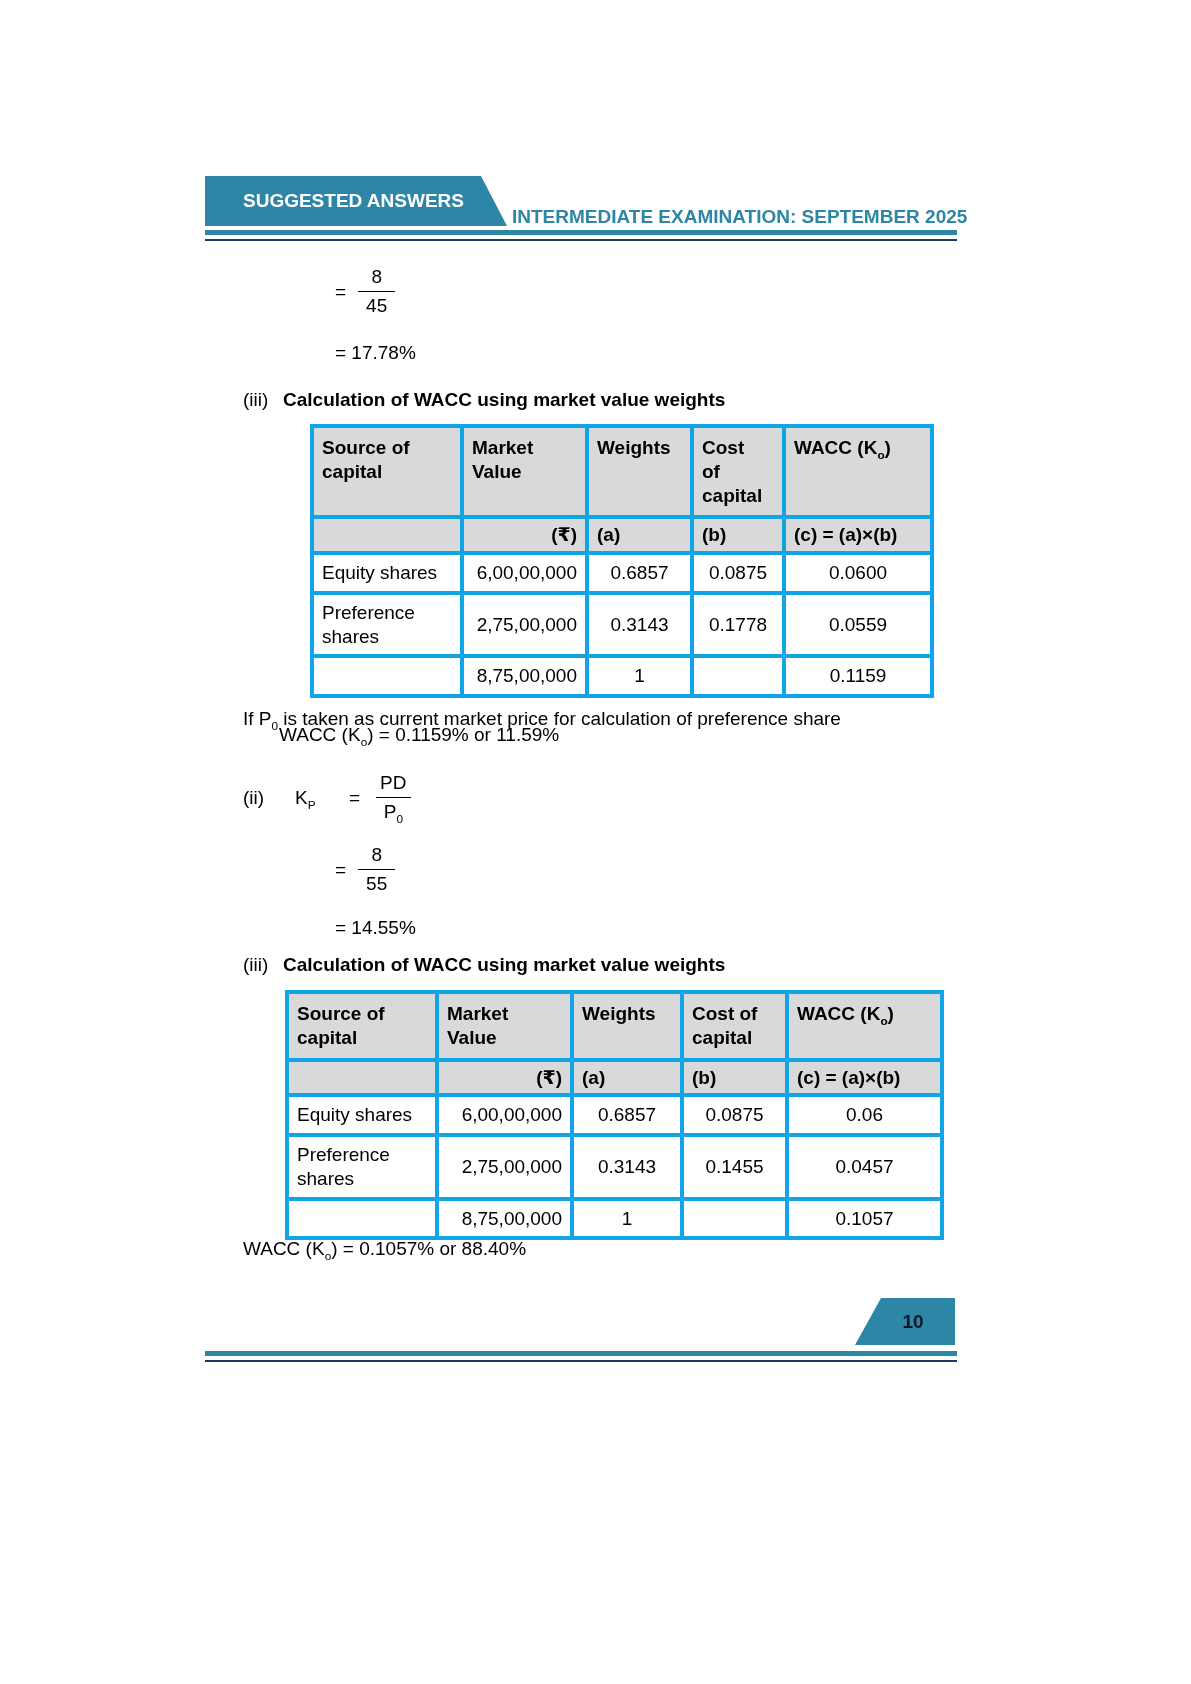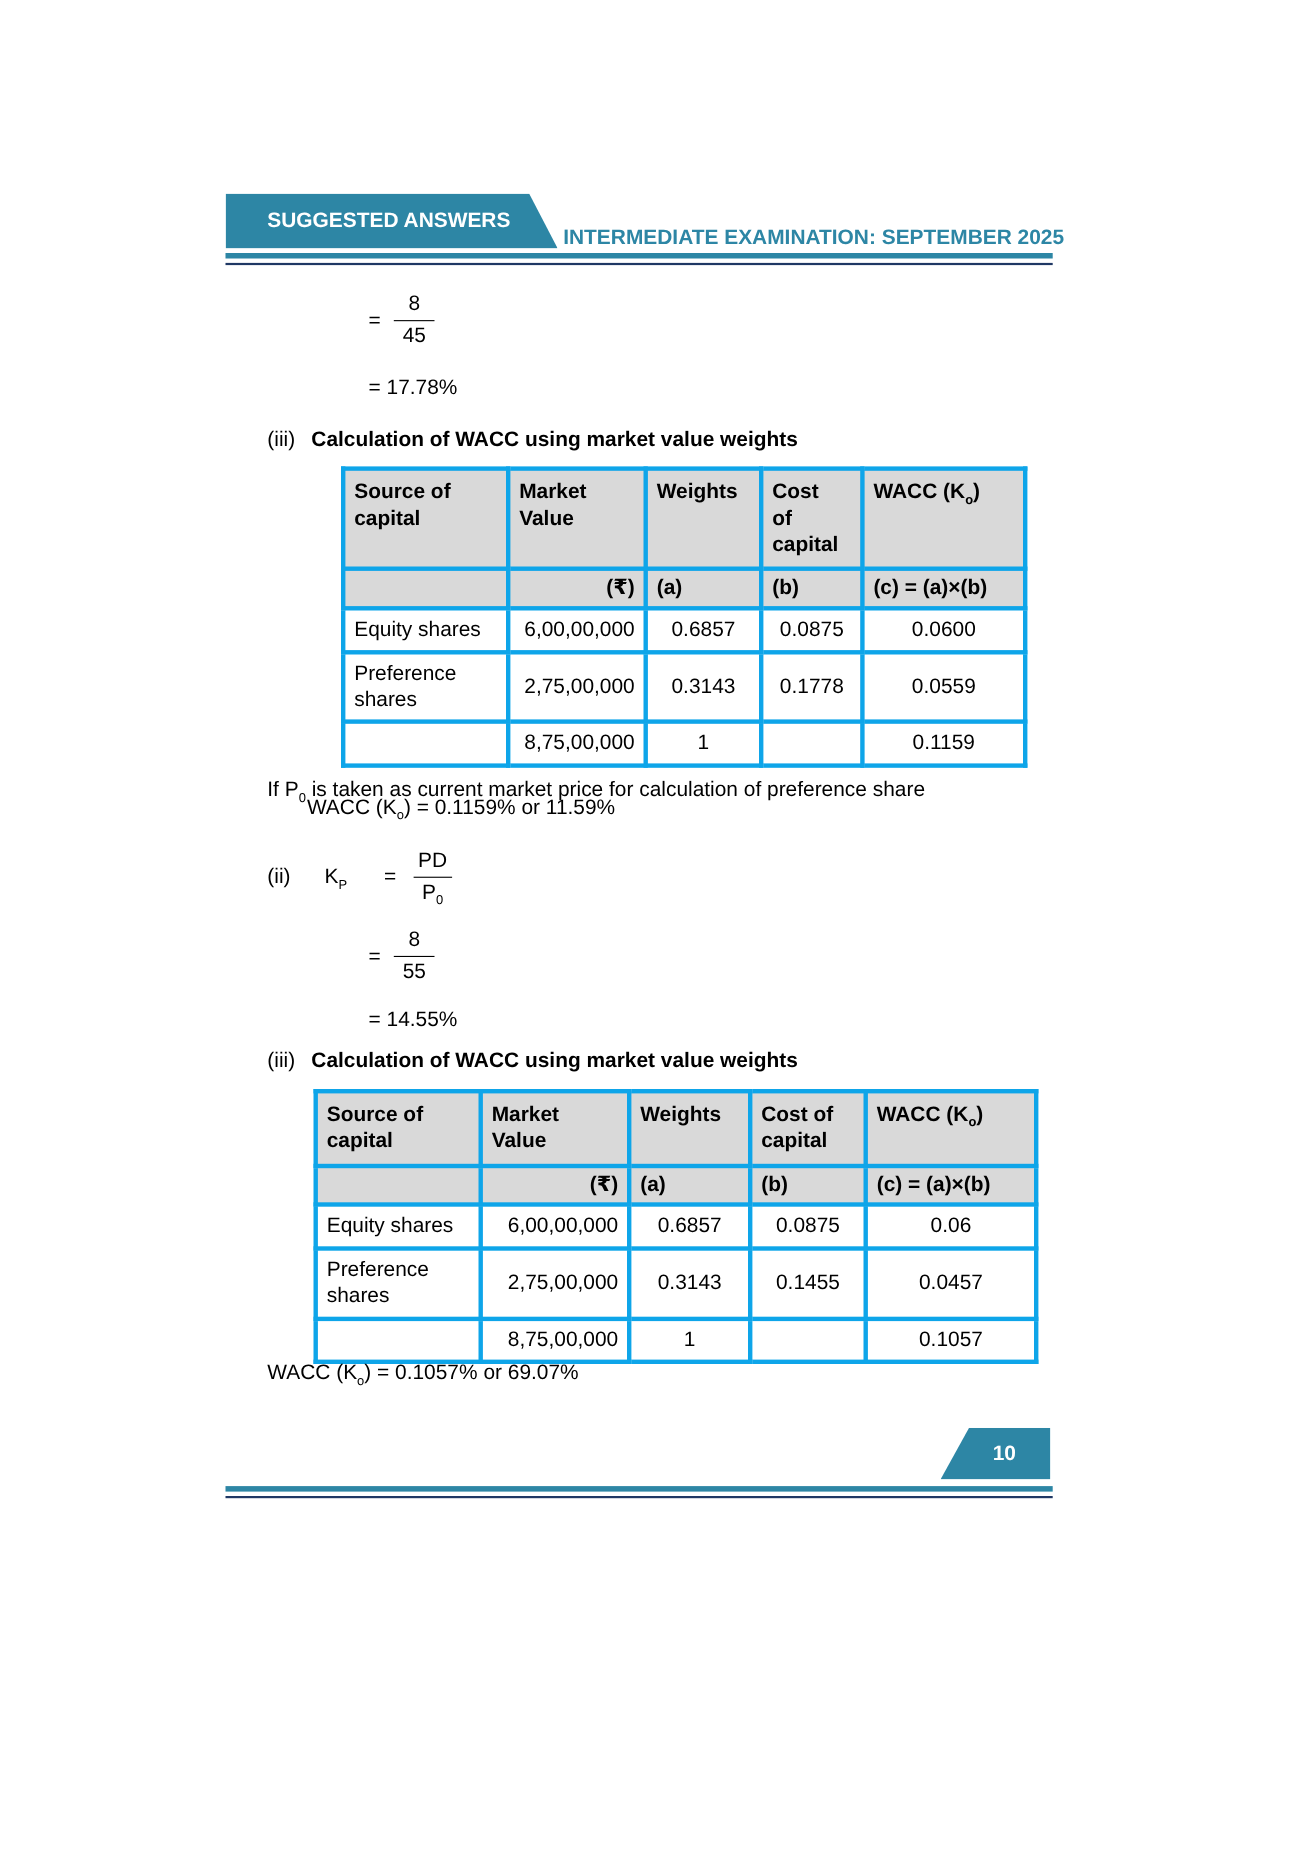--- a/index.html
+++ b/index.html
@@ -60,21 +60,21 @@
   }
   table.wacc-table td.al { text-align:left; white-space:normal; }
   table.wacc-table .al { text-align:left; }
   table.wacc-table .ar { text-align:right; }
   .wrap-narrow { display:inline-block; width:62px; }
   .wrap-mv { display:inline-block; width:66px; }
 
   
   .page-badge {
     left:855px; top:1298px; width:100px; height:47px;
-    background:#2d86a5; color:#ffffff; font-weight:bold; font-size:19px;
+    background:#2d86a5; color:#0f172a; font-weight:bold; font-size:19px;
     line-height:47px; text-align:center; padding-left:16px;
     clip-path:polygon(26px 0, 100% 0, 100% 100%, 0 100%);
   }
 </style>
 </head>
 <body>
 
 <div class="page">
 
   <div class="abs banner">
@@ -222,21 +222,21 @@
         <td class="al"></td>
         <td class="ar">8,75,00,000</td>
         <td>1</td>
         <td></td>
         <td>0.1057</td>
       </tr>
     </tbody>
   </table>
 
   <div class="abs text-line" style="left:243px; top:1238px;">
-    <span>WACC (K</span><sub>o</sub><span>) = 0.1057% or 69.07%</span>
+    <span>WACC (K</span><sub>o</sub><span>) = 0.1057% or 88.40%</span>
   </div>
 
   <div class="abs page-badge">
     <span>10</span>
   </div>
   <div class="abs rule-teal" style="top:1351px;"></div>
   <div class="abs rule-navy" style="top:1360px;"></div>
 
 </div>
 

